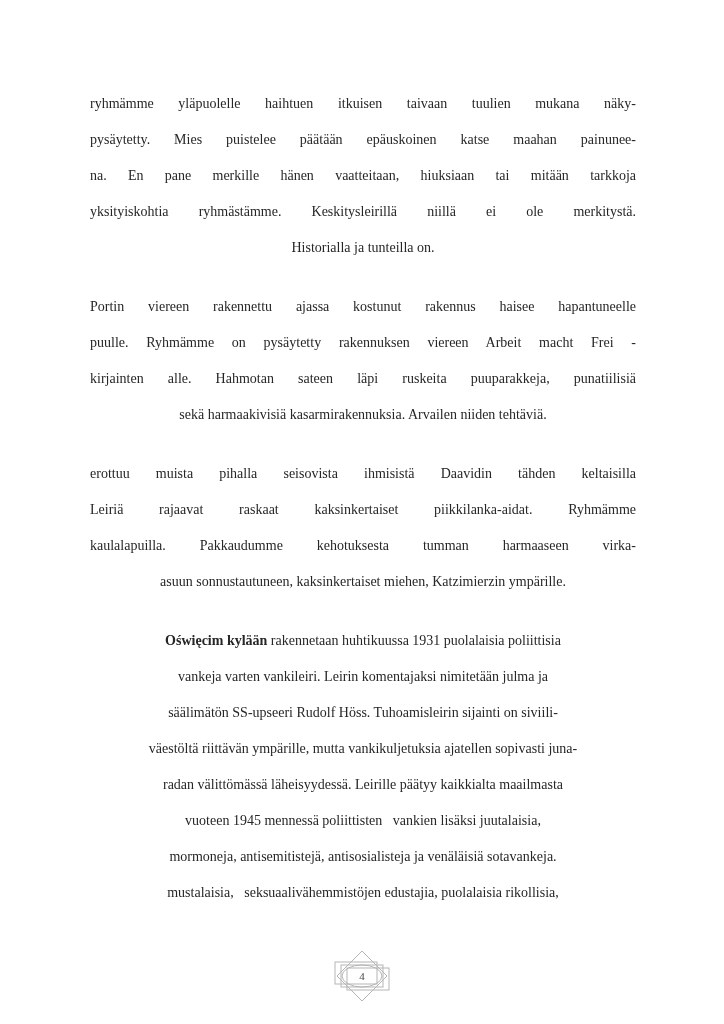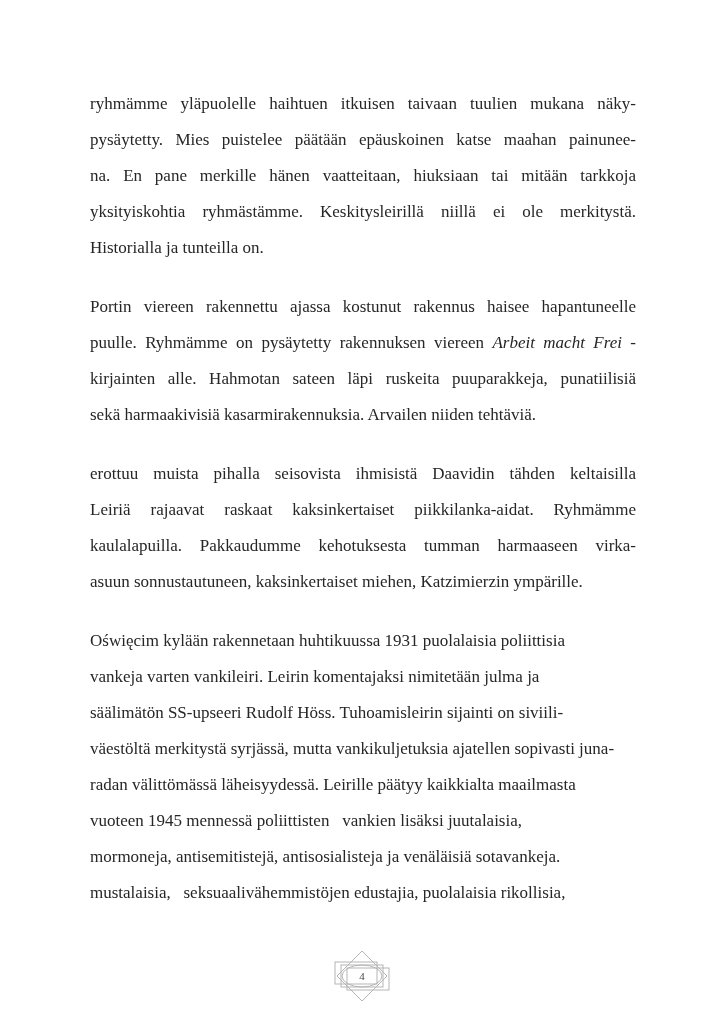--- a/index.html
+++ b/index.html
@@ -18,35 +18,35 @@
   .text-block {
     position: absolute;
     left: 90px;
     top: 86px;
     width: 546px;
   }
   .paragraph {
     margin: 0 0 23px 0;
   }
   .line {
-    font-size: 17px;
+    font-size: 14px;
     line-height: 36px;
     height: 36px;
     overflow: hidden;
   }
   .line.fill {
     text-align: justify;
     text-align-last: justify;
   }
   .line.left {
-    text-align: left;
+    text-align: center;
     white-space: pre;
   }
-  .seg-italic { font-style: italic; }
-  .seg-bold   { font-weight: normal; }
+  .seg-italic { }
+  .seg-bold   { font-weight: bold; }
   .page-footer {
     position: absolute;
     left: 0;
     right: 0;
     top: 948px;
     display: flex;
     justify-content: center;
   }
   .ornament-num {
     font-family: "Liberation Serif", "DejaVu Serif", serif;
@@ -74,21 +74,21 @@
     <div class="paragraph">
       <div class="line fill"><span>erottuu muista pihalla seisovista ihmisistä Daavidin tähden keltaisilla</span></div>
       <div class="line fill"><span>Leiriä rajaavat raskaat kaksinkertaiset piikkilanka-aidat. Ryhmämme</span></div>
       <div class="line fill"><span>kaulalapuilla. Pakkaudumme kehotuksesta tumman harmaaseen virka-</span></div>
       <div class="line left"><span>asuun sonnustautuneen, kaksinkertaiset miehen, Katzimierzin ympärille.</span></div>
     </div>
     <div class="paragraph">
       <div class="line left"><span class="seg-bold">Oświęcim kylään</span><span> rakennetaan huhtikuussa 1931 puolalaisia poliittisia</span></div>
       <div class="line left"><span>vankeja varten vankileiri. Leirin komentajaksi nimitetään julma ja</span></div>
       <div class="line left"><span>säälimätön SS-upseeri Rudolf Höss. Tuhoamisleirin sijainti on siviili-</span></div>
-      <div class="line left"><span>väestöltä merkitystä syrjässä, mutta vankikuljetuksia ajatellen sopivasti juna-</span></div>
+      <div class="line left"><span>väestöltä riittävän ympärille, mutta vankikuljetuksia ajatellen sopivasti juna-</span></div>
       <div class="line left"><span>radan välittömässä läheisyydessä. Leirille päätyy kaikkialta maailmasta</span></div>
       <div class="line left"><span>vuoteen 1945 mennessä poliittisten   vankien lisäksi juutalaisia,</span></div>
       <div class="line left"><span>mormoneja, antisemitistejä, antisosialisteja ja venäläisiä sotavankeja.</span></div>
       <div class="line left"><span>mustalaisia,   seksuaalivähemmistöjen edustajia, puolalaisia rikollisia,</span></div>
     </div>
   </main>
 
 <footer class="page-footer">
   <svg width="62" height="56" viewBox="0 0 62 56">
     <g stroke="#b5b5b5" fill="none" stroke-width="1">

